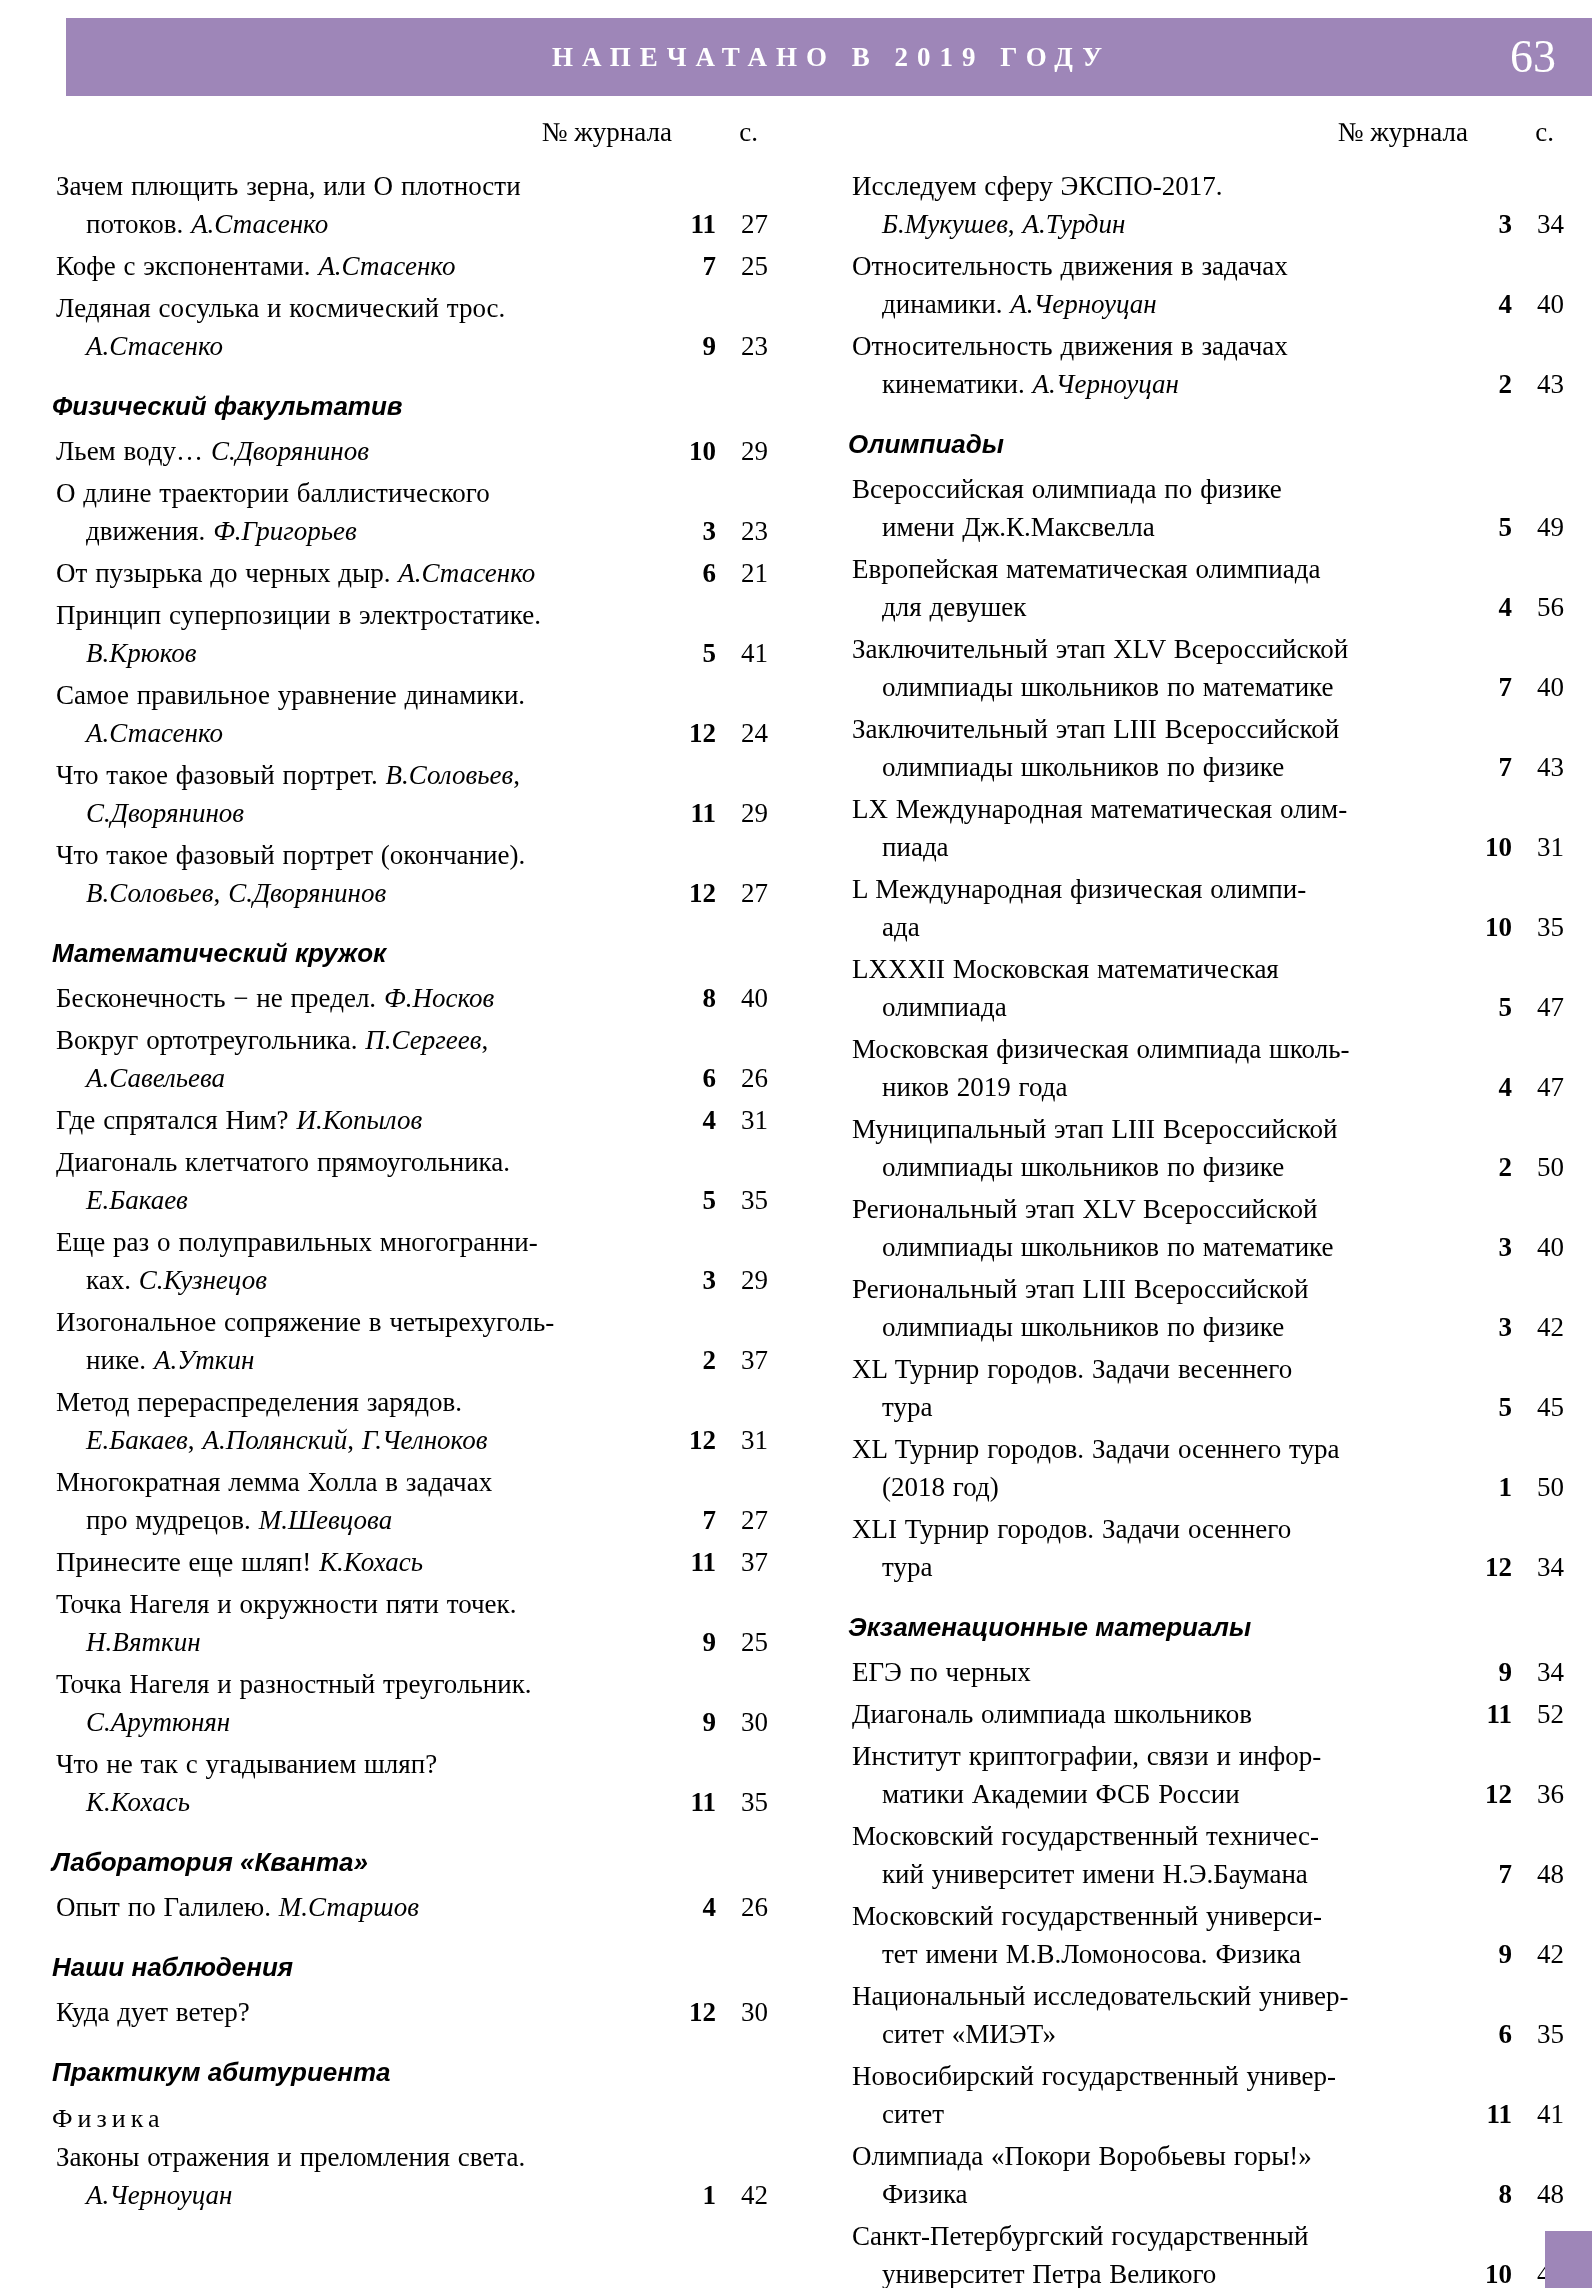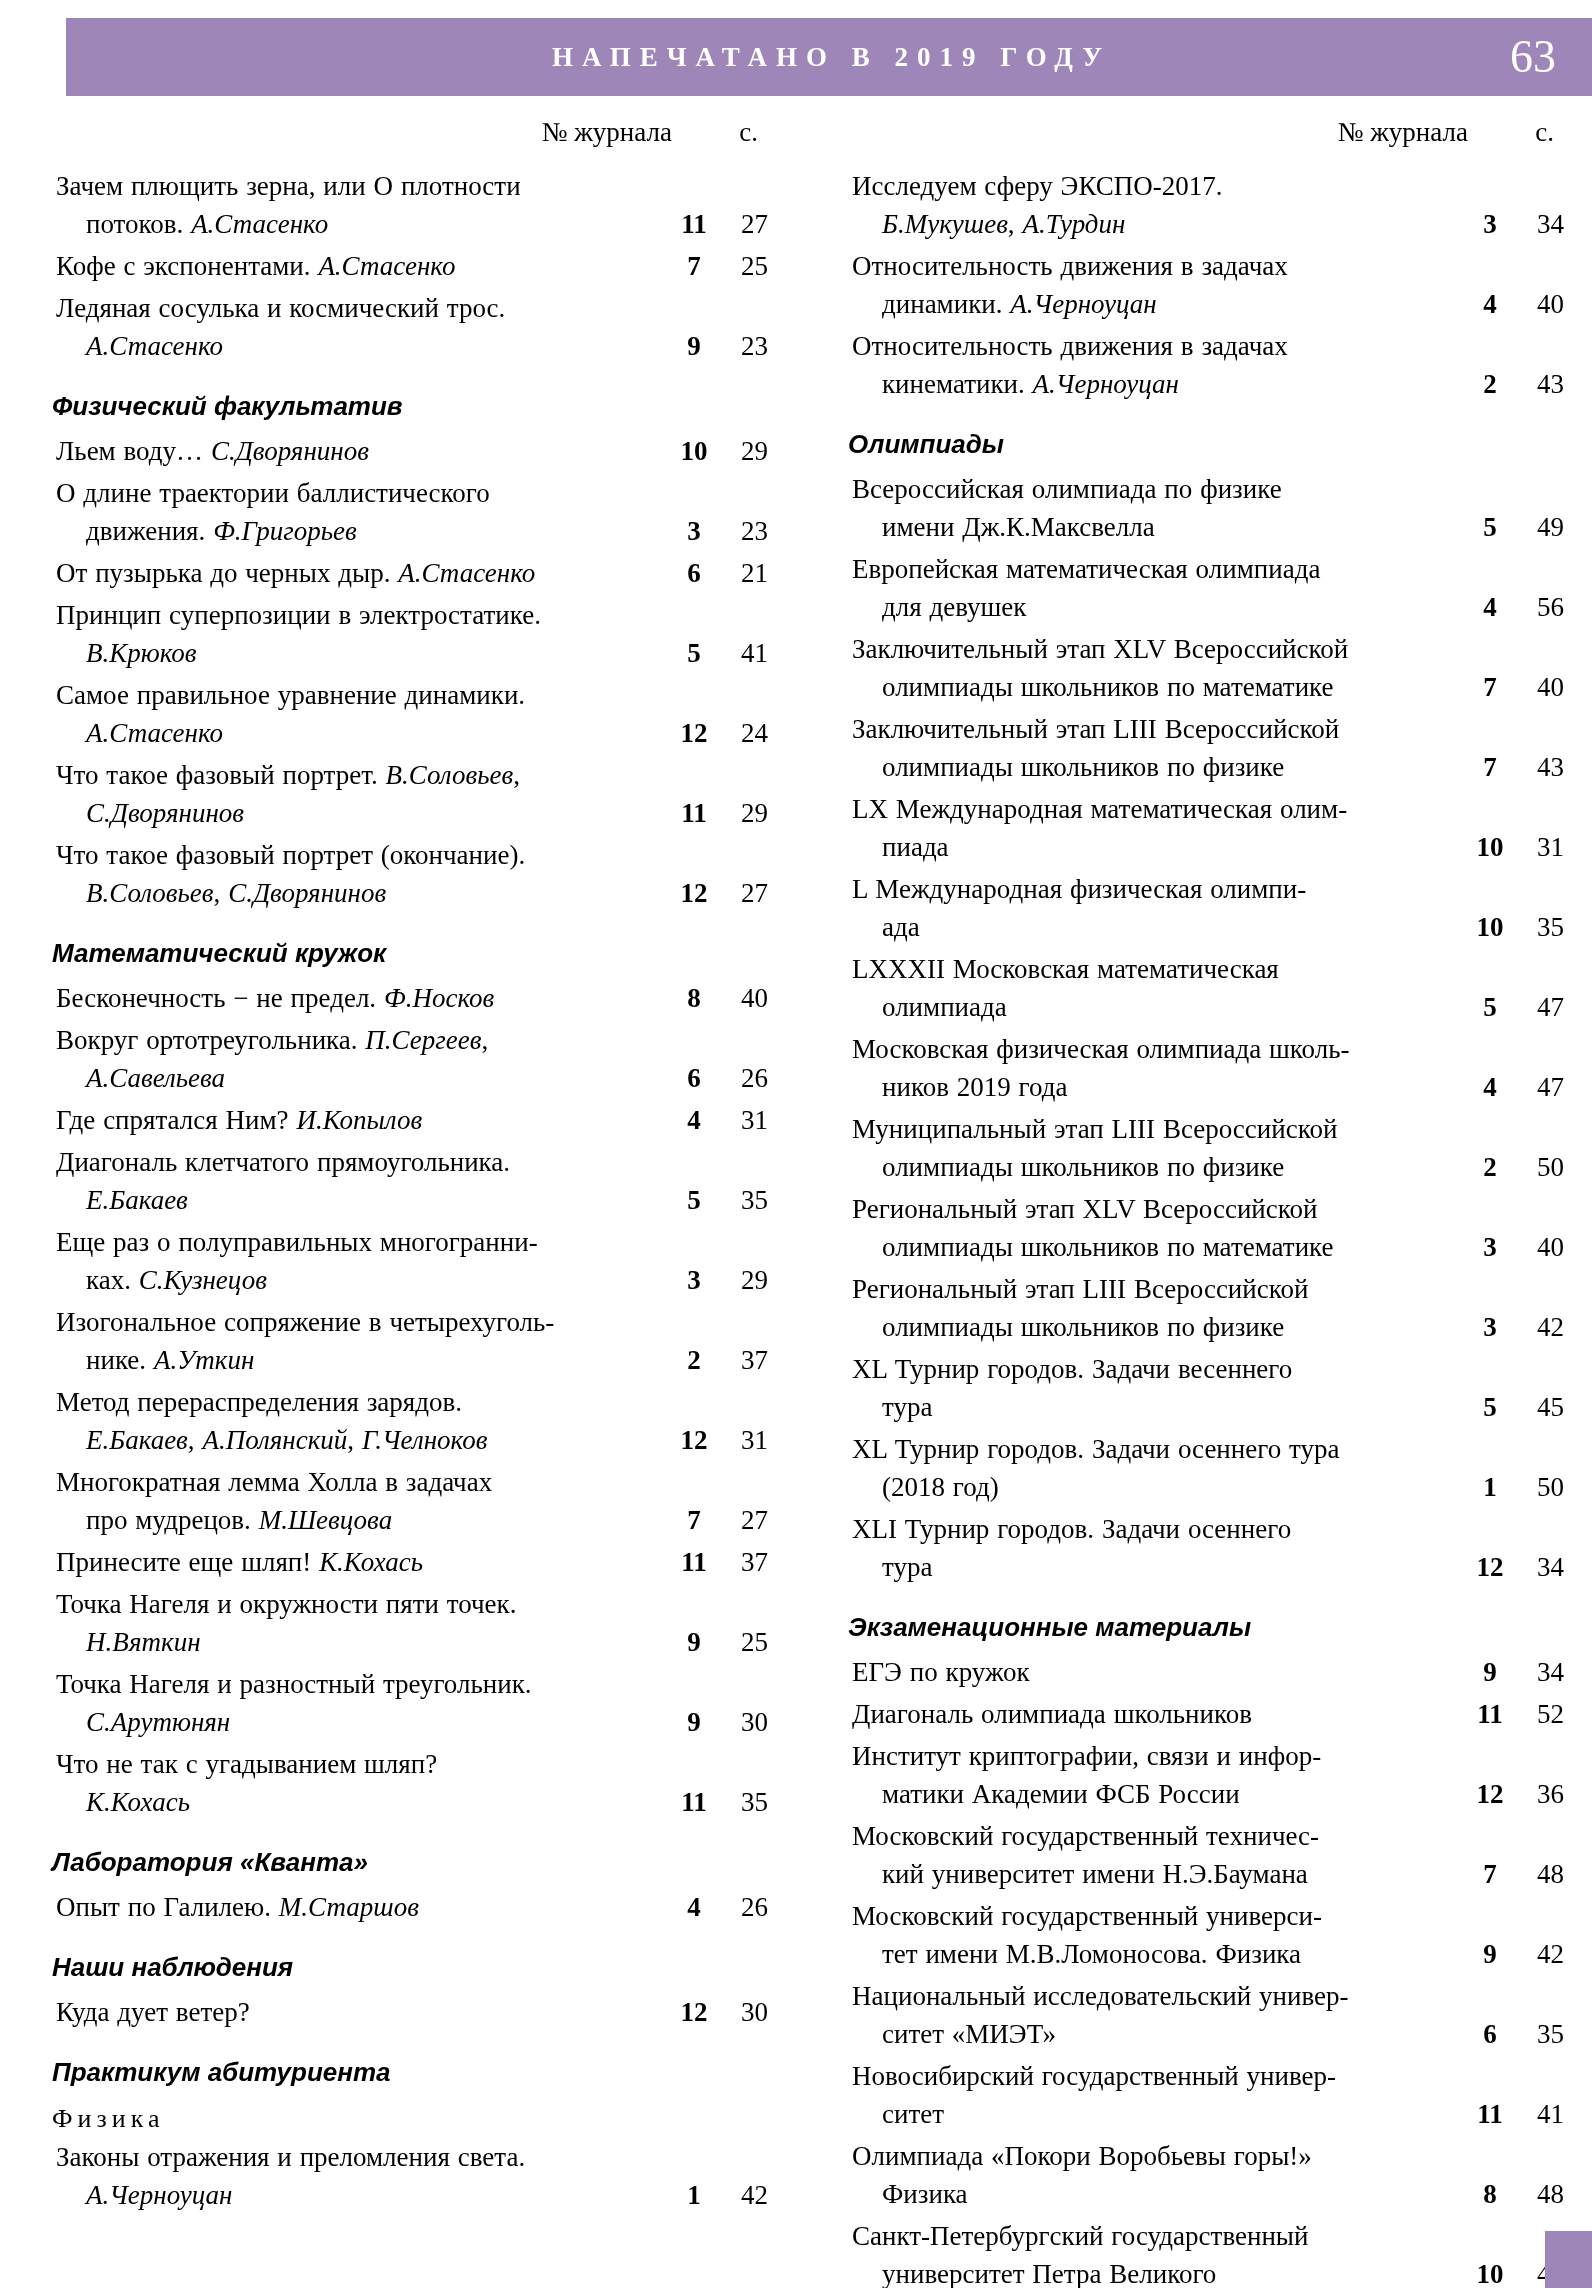--- a/index.html
+++ b/index.html
@@ -135,21 +135,21 @@
     right: 0;
     bottom: 0;
     height: 38px;
     line-height: 38px;
     white-space: nowrap;
     font-size: 27px;
   }
   .nums .issue {
     display: inline-block;
     width: 44px;
-    text-align: center;
+    text-align: right;
     font-weight: bold;
   }
   .nums .page {
     display: inline-block;
     width: 52px;
     text-align: right;
   }
   
   .entry.reserve .entry-text { padding-right: 103px; }
 </style>
@@ -343,21 +343,21 @@
       <div class="entry">
         <div class="entry-text">XL Турнир городов. Задачи осеннего тура<br>(2018 год)</div>
         <div class="nums"><span class="issue">1</span><span class="page">50</span></div>
       </div>
       <div class="entry">
         <div class="entry-text">XLI Турнир городов.  Задачи осеннего<br>тура</div>
         <div class="nums"><span class="issue">12</span><span class="page">34</span></div>
       </div>
       <div class="section-head">Экзаменационные материалы</div>
       <div class="entry">
-        <div class="entry-text">ЕГЭ по кружок</div>
+        <div class="entry-text">ЕГЭ по черных</div>
         <div class="nums"><span class="issue">9</span><span class="page">34</span></div>
       </div>
       <div class="entry reserve">
         <div class="entry-text">Диагональ олимпиада школьников</div>
         <div class="nums"><span class="issue">11</span><span class="page">52</span></div>
       </div>
       <div class="entry">
         <div class="entry-text">Институт криптографии, связи и инфор-<br>матики Академии ФСБ России</div>
         <div class="nums"><span class="issue">12</span><span class="page">36</span></div>
       </div>

